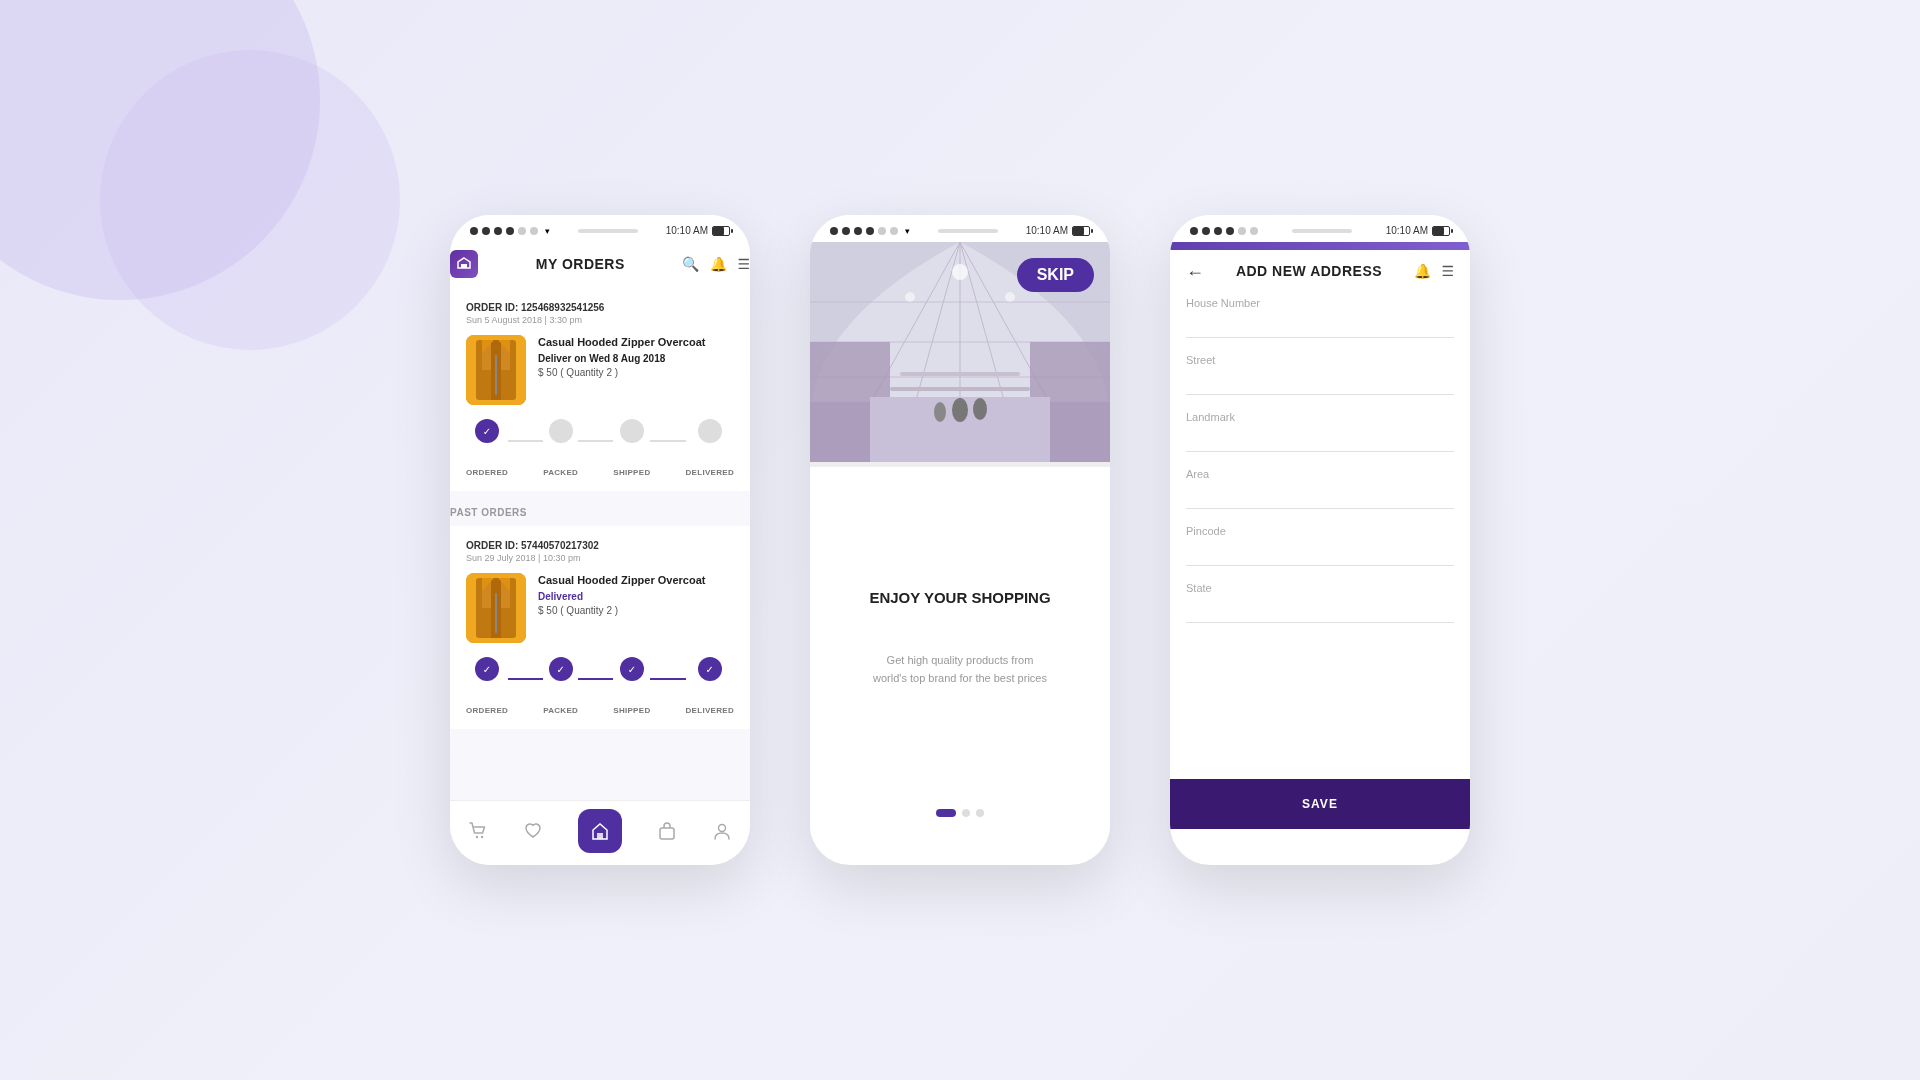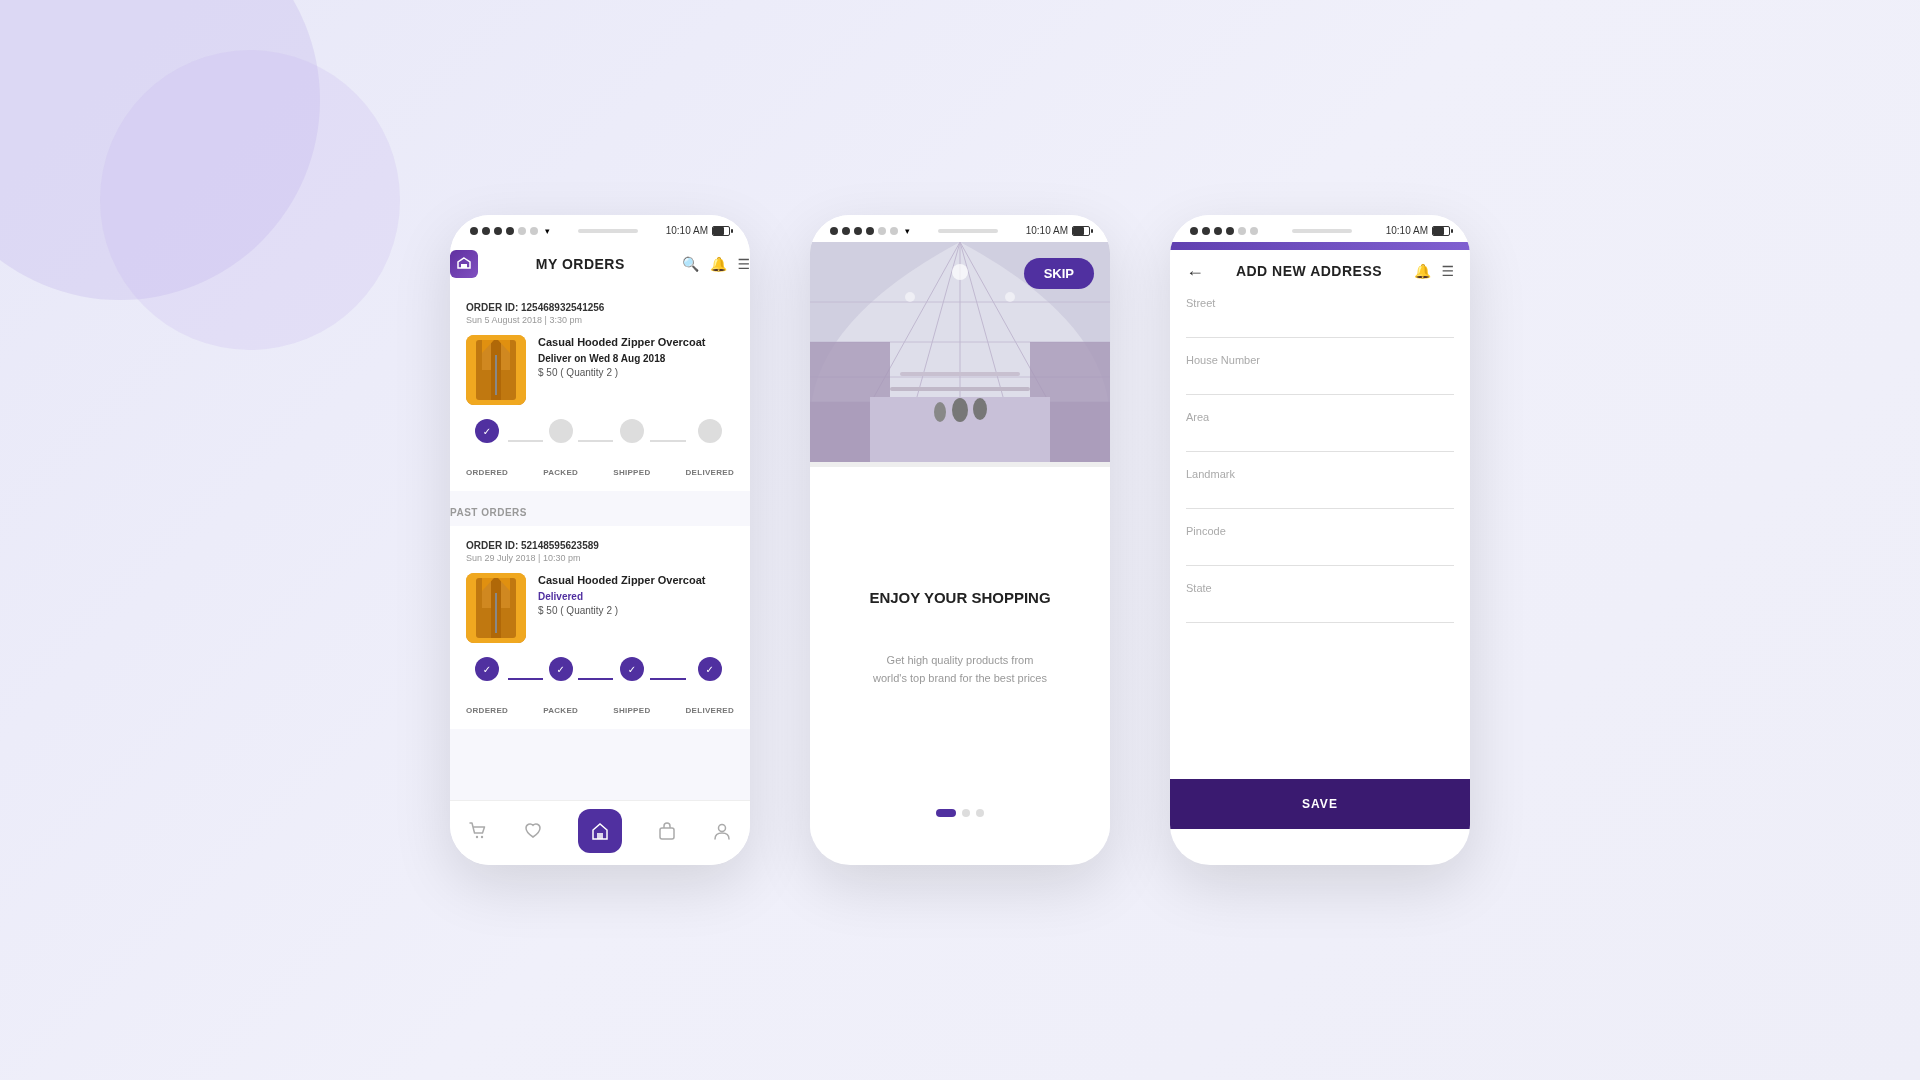--- a/index.html
+++ b/index.html
@@ -234,21 +234,21 @@
       height: calc(100% - 55px);
       background: #fff;
       position: relative;
     }
 
     .skip-btn {
       position: absolute; top: 16px; right: 16px;
       background: #5030a0;
       color: #fff; border-radius: 20px;
       padding: 8px 20px;
-      font-size: 13px; font-weight: 600; cursor: pointer;
+      font-size: 16px; font-weight: 600; cursor: pointer;
       z-index: 2;
     }
 
     .mall-image {
       width: 100%; height: 220px;
       background: linear-gradient(180deg, #c8c8d8 0%, #a8a8c0 50%, #888898 100%);
       position: relative; overflow: hidden;
     }
 
     .onboard-content {
@@ -437,21 +437,21 @@
             <div class="track-label">DELIVERED</div>
           </div>
         </div>
       </div>
 
       <div class="section-divider">
         <span>PAST ORDERS</span>
       </div>
 
       <div class="order-section">
-        <div class="order-id-line">ORDER ID: 52148595623589</div>
+        <div class="order-id-line">ORDER ID: 57440570217302</div>
         <div class="order-date-line">Sun  29 July 2018 | 10:30 pm</div>
 
         <div class="order-item-row">
           <div class="product-img">
             <svg width="60" height="70" viewBox="0 0 60 70">
               <rect width="60" height="70" fill="#f0a820"></rect>
               <rect x="10" y="5" width="40" height="60" rx="3" fill="#c07810"></rect>
               <rect x="16" y="5" width="12" height="30" fill="#d08820"></rect>
               <rect x="32" y="5" width="12" height="30" fill="#d08820"></rect>
               <rect x="25" y="5" width="10" height="60" fill="#b06808"></rect>
@@ -636,40 +636,40 @@
       <div class="address-header-right">
         <span style="font-size:14px;color:#555;">🔔</span>
         <span style="font-size:14px;color:#555;">☰</span>
       </div>
     </div>
 
     <div class="address-body">
       <div class="address-form">
 
         <div class="form-field">
+          <label class="field-label">House Number</label>
+          <input class="field-input" type="text" placeholder="" style="">
+        </div>
+
+        <div class="form-field">
           <label class="field-label">Street</label>
           <input class="field-input" type="text" placeholder="" style="">
         </div>
 
         <div class="form-field">
-          <label class="field-label">House Number</label>
+          <label class="field-label">Landmark</label>
           <input class="field-input" type="text" placeholder="" style="">
         </div>
 
         <div class="form-field">
           <label class="field-label">Area</label>
           <input class="field-input" type="text" placeholder="" style="">
         </div>
 
         <div class="form-field">
-          <label class="field-label">Landmark</label>
-          <input class="field-input" type="text" placeholder="" style="">
-        </div>
-
-        <div class="form-field">
           <label class="field-label">Pincode</label>
           <input class="field-input" type="text" placeholder="" style="">
         </div>
 
         <div class="form-field">
           <label class="field-label">State</label>
           <input class="field-input" type="text" placeholder="" style="">
         </div>
 
         <div style="height:60px;"></div>

